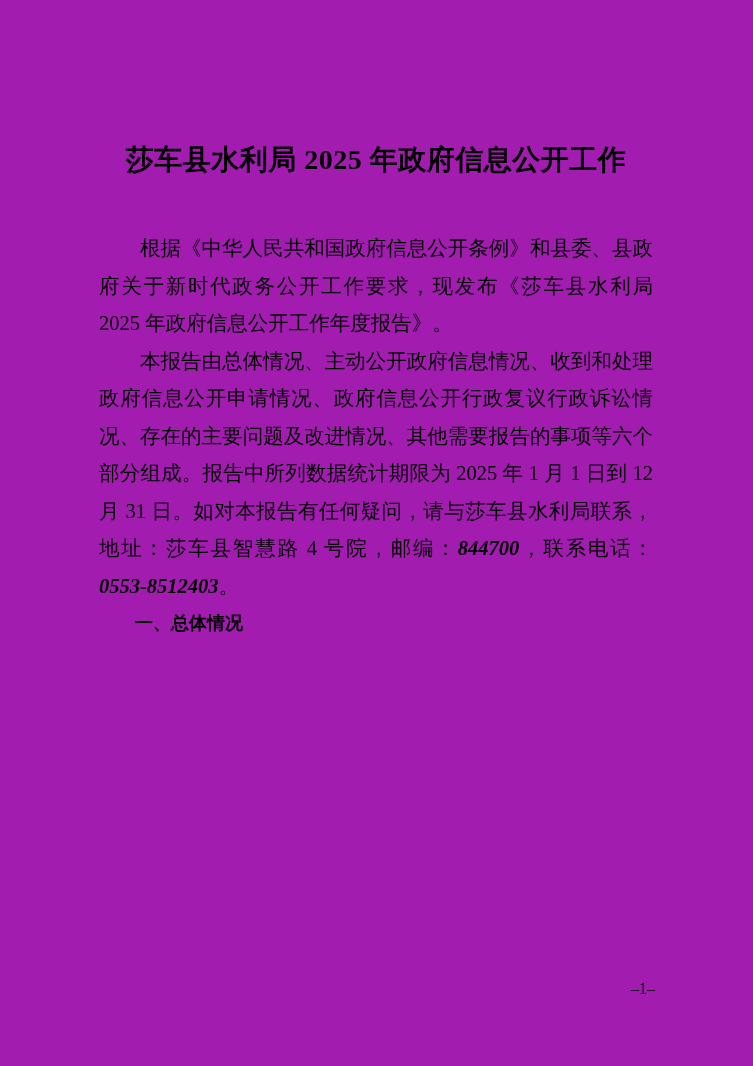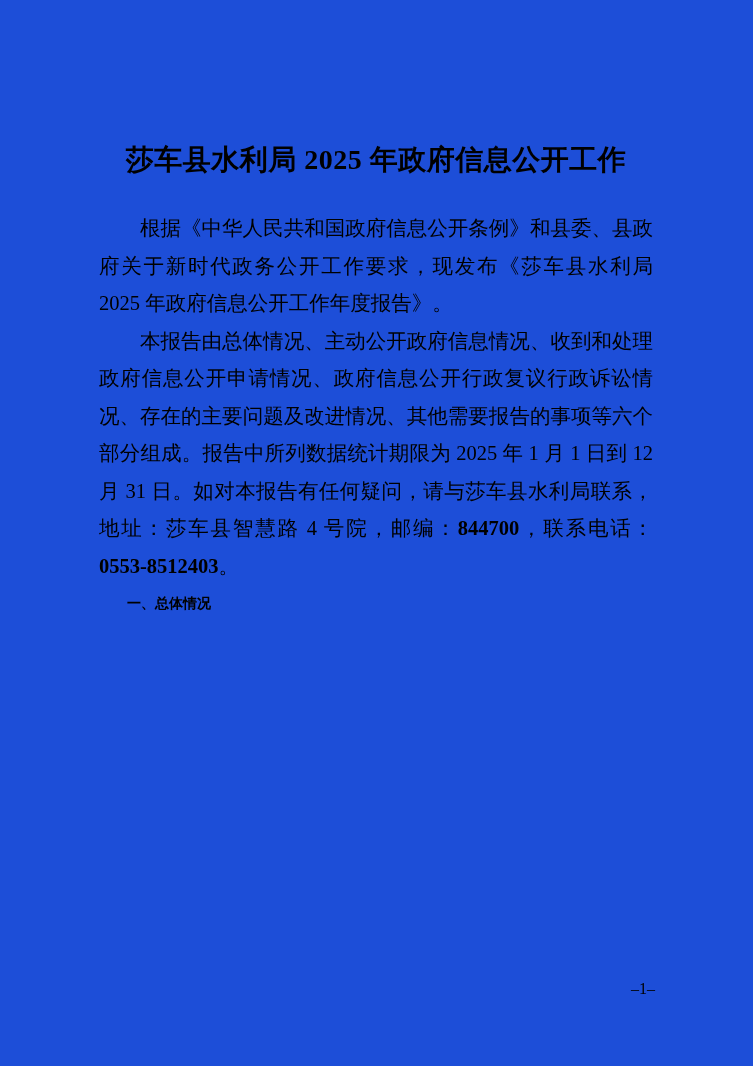--- a/index.html
+++ b/index.html
@@ -4,21 +4,21 @@
 <style>
   html, body {
     margin: 0;
     padding: 0;
     background: #e8e8e8;
   }
   .page {
     position: relative;
     width: 753px;
     height: 1066px;
-    background: #1d4ed8;
+    background: #a21caf;
     color: #000000;
     font-family: "Liberation Serif", "DejaVu Serif", serif;
     overflow: hidden;
     margin: 0 auto;
   }
   .content {
     position: absolute;
     left: 99px;
     top: 137px;
     width: 554px;
@@ -28,40 +28,41 @@
     font-size: 28px;
     line-height: 45px;
     font-weight: bold;
     text-align: center;
     letter-spacing: 0.5px;
   }
   .doc-title .title-line {
     display: block;
   }
   .body-text {
-    margin-top: 28px;
+    margin-top: 48px;
     font-size: 20.5px;
     line-height: 37.5px;
     text-align: justify;
   }
   .para {
     margin: 0;
     text-indent: 2em;
   }
   .section-heading {
     margin: 0;
-    font-size: 14px;
+    font-size: 18px;
     line-height: 37.5px;
     font-weight: bold;
     text-indent: 2em;
     text-align: left;
     font-family: "Liberation Sans", "DejaVu Sans", sans-serif;
   }
   .bold-num {
     font-weight: bold;
+    font-style: italic;
   }
   .page-number {
     position: absolute;
     top: 979px;
     right: 98px;
     font-size: 16px;
     line-height: 20px;
     font-family: "Liberation Serif", "DejaVu Serif", serif;
     color: #000000;
   }

